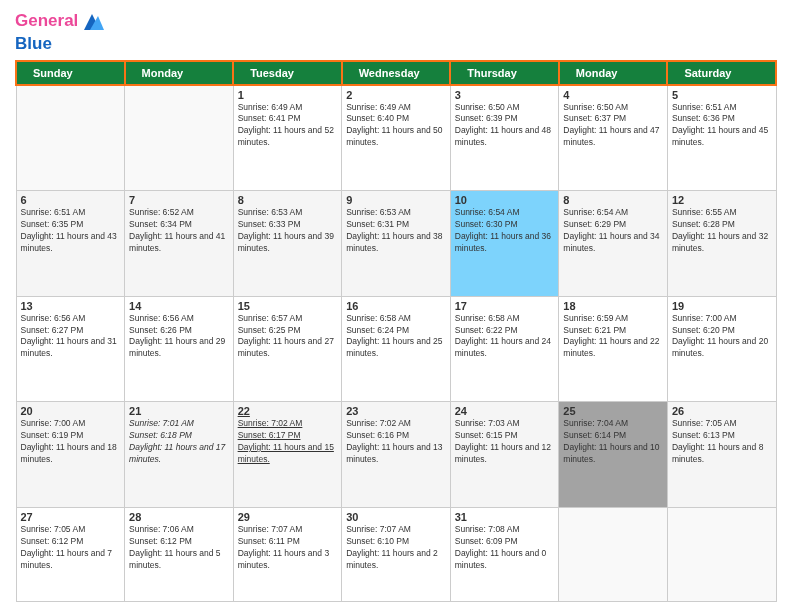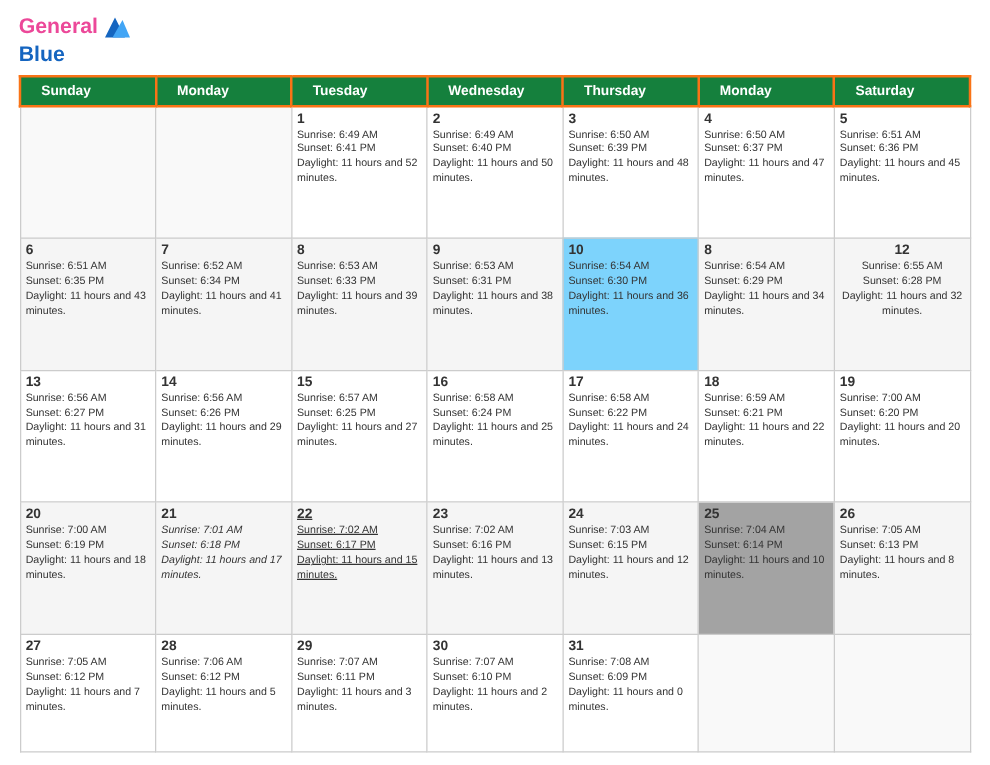--- a/index.html
+++ b/index.html
@@ -189,21 +189,21 @@
             <div class="day-info" style="white-space: pre-line;">Sunrise: 6:54 AM
 Sunset: 6:30 PM
 Daylight: 11 hours and 36 minutes.</div>
           </td>
           <td style="background: rgb(245, 245, 245);">
             <span class="day-num">8</span>
             <div class="day-info" style="white-space: pre-line;">Sunrise: 6:54 AM
 Sunset: 6:29 PM
 Daylight: 11 hours and 34 minutes.</div>
           </td>
-          <td style="background: rgb(245, 245, 245); text-align: center;">
+          <td style="background: rgb(245, 245, 245);">
             <span class="day-num">12</span>
             <div class="day-info" style="white-space: pre-line;">Sunrise: 6:55 AM
 Sunset: 6:28 PM
 Daylight: 11 hours and 32 minutes.</div>
           </td>
         </tr>
         <tr>
           <td>
             <span class="day-num">13</span>
             <div class="day-info" style="white-space: pre-line;">Sunrise: 6:56 AM

